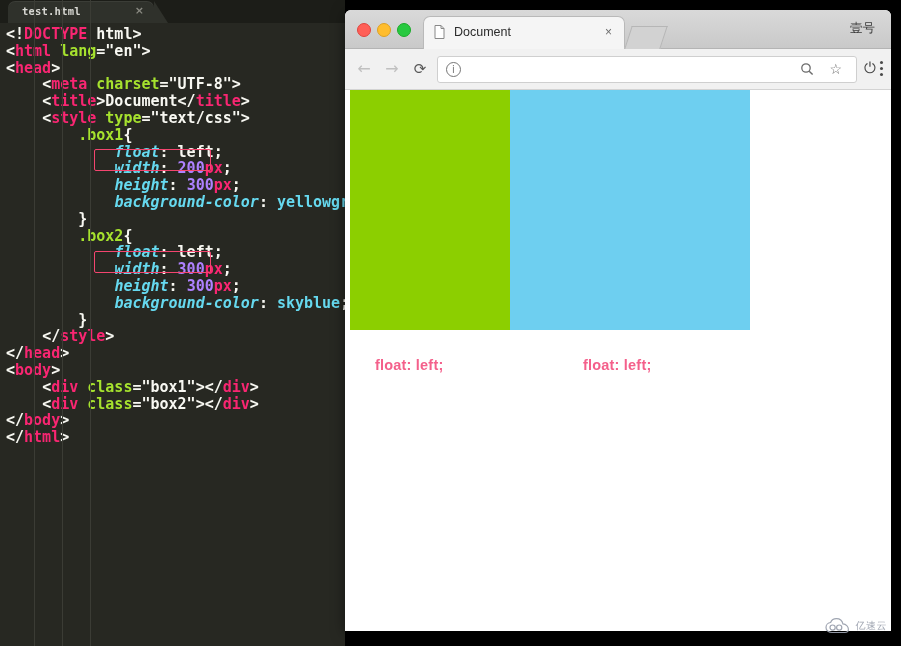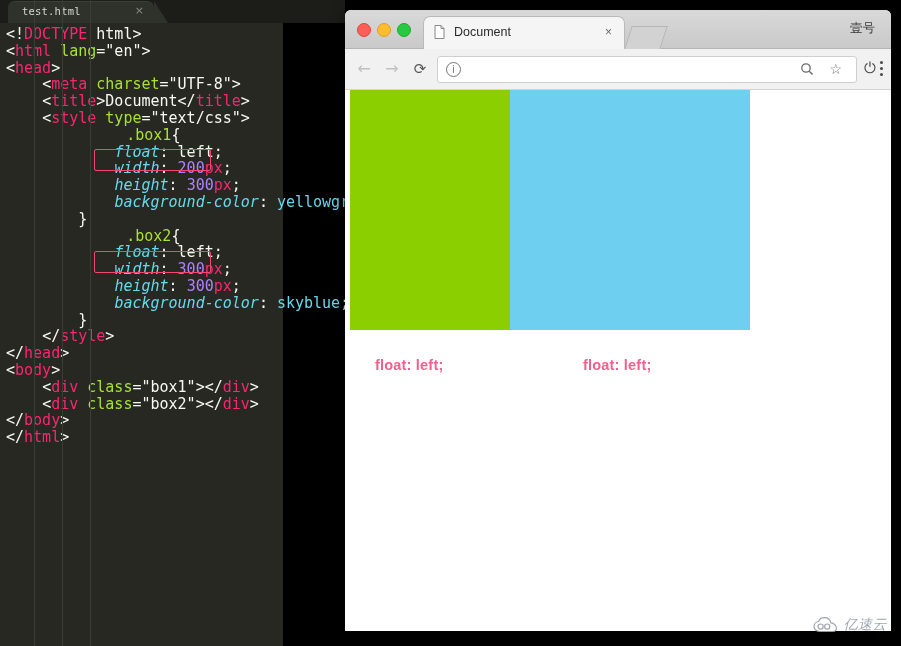--- a/index.html
+++ b/index.html
@@ -12,23 +12,24 @@
     height: 646px;
     position: relative;
     overflow: hidden;
     font-family: "DejaVu Sans", sans-serif;
   }
 
   
   #editor {
     position: absolute;
     left: 0; top: 0;
-    width: 283px;
+    width: 345px;
     height: 646px;
     background: #272822;
+    font-weight: bold;
   }
   #editor-tabbar {
     position: absolute;
     left: 0; top: 0;
     width: 345px;
     height: 23px;
     background: #1c1d18;
   }
   #editor-tab {
     position: absolute;
@@ -75,21 +76,21 @@
     color: #f8f8f2;
   }
   .ln { position: relative; height: 16.8px; padding-left: 6px; }
 
   
   .t-punc   { color: #f8f8f2; }
   .t-tag    { color: #f92672; }
   .t-attr   { color: #a6e22e; }
   .t-str    { color: #f8f8f2; }
   .t-text   { color: #f8f8f2; }
-  .t-sel    { color: #a6e22e; margin-left: 48px; }
+  .t-sel    { color: #a6e22e; }
   .t-prop   { color: #66d9ef; font-style: italic; }
   .t-val    { color: #f8f8f2; }
   .t-num    { color: #ae81ff; }
   .t-unit   { color: #f92672; }
   .t-color  { color: #66d9ef; }
   .t-brace  { color: #f8f8f2; }
 
   
   .guide {
     position: absolute;
@@ -299,24 +300,23 @@
   #watermark {
     position: absolute;
     right: 14px; bottom: 12px;
     display: flex;
     align-items: center;
     gap: 5px;
     opacity: .95;
   }
   #watermark-text {
     font-family: "DejaVu Sans", sans-serif;
-    font-size: 14px;
+    font-size: 10px;
     color: #9aa0ad;
     letter-spacing: .5px;
-    font-style: italic;
   }
 </style>
 </head>
 <body>
 
 <div id="editor" style="background: rgb(39, 40, 34);">
 
   <div id="editor-tabbar" style="background: rgb(28, 29, 24);">
     <div id="editor-tab">
       <span id="editor-tab-label">test.html</span>

